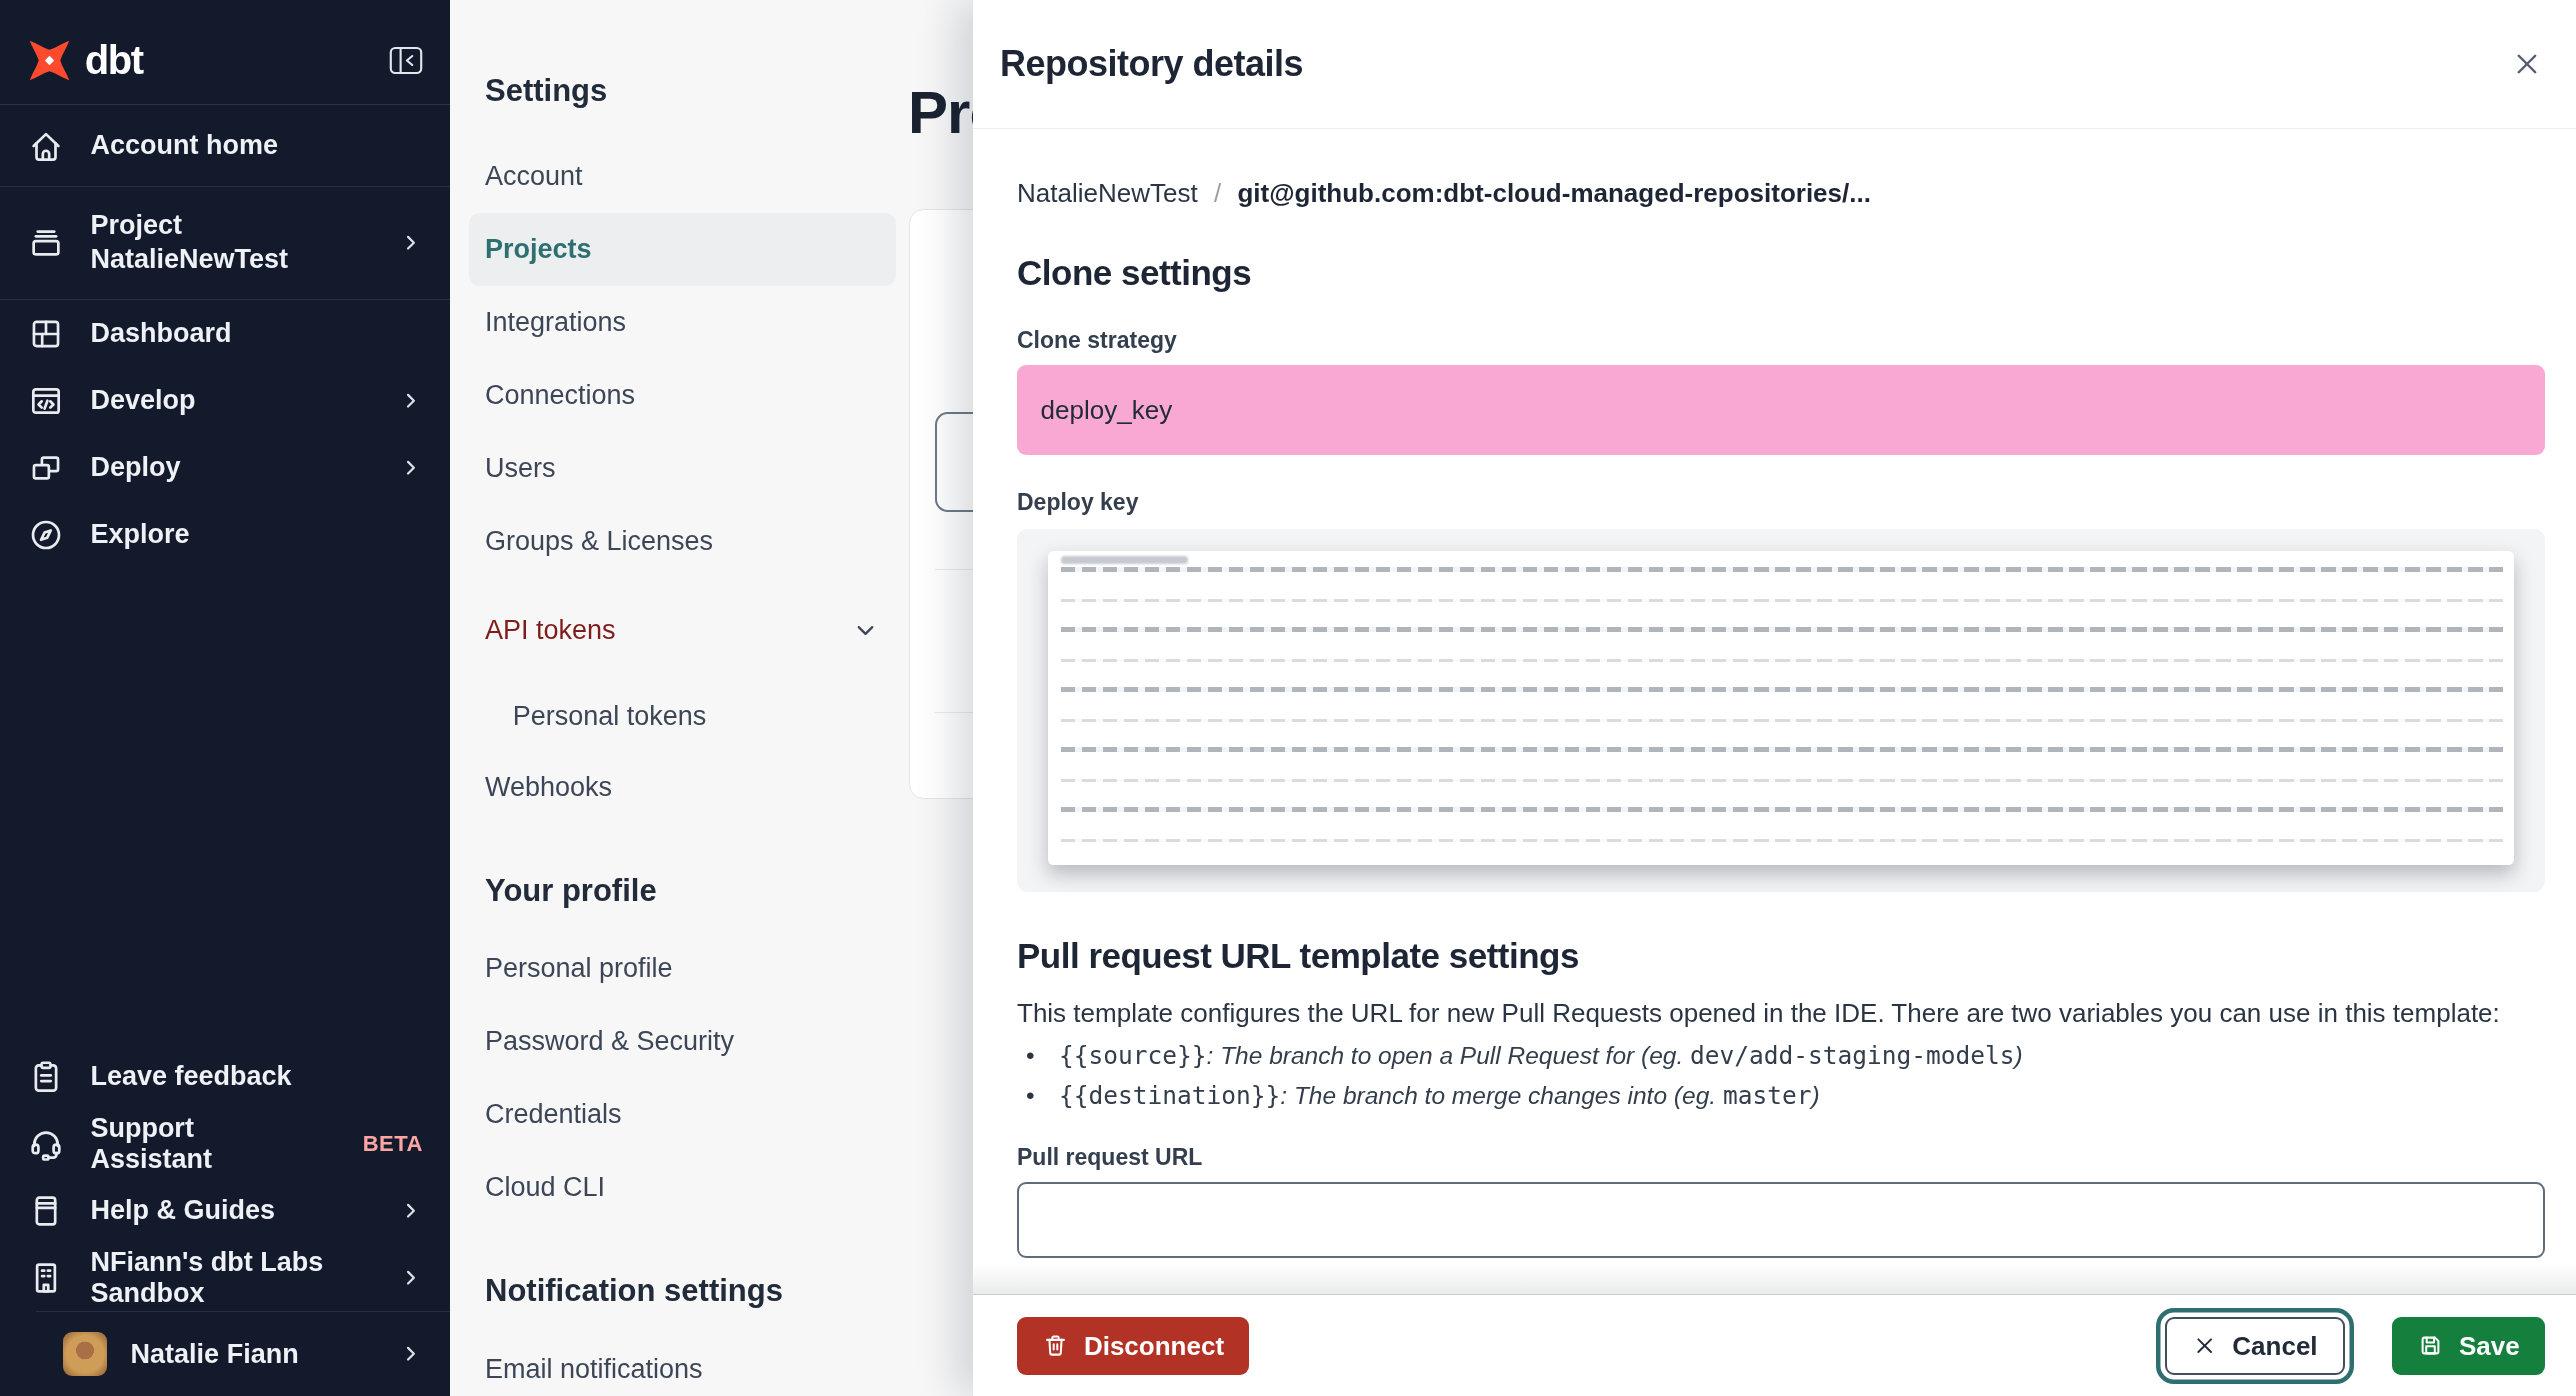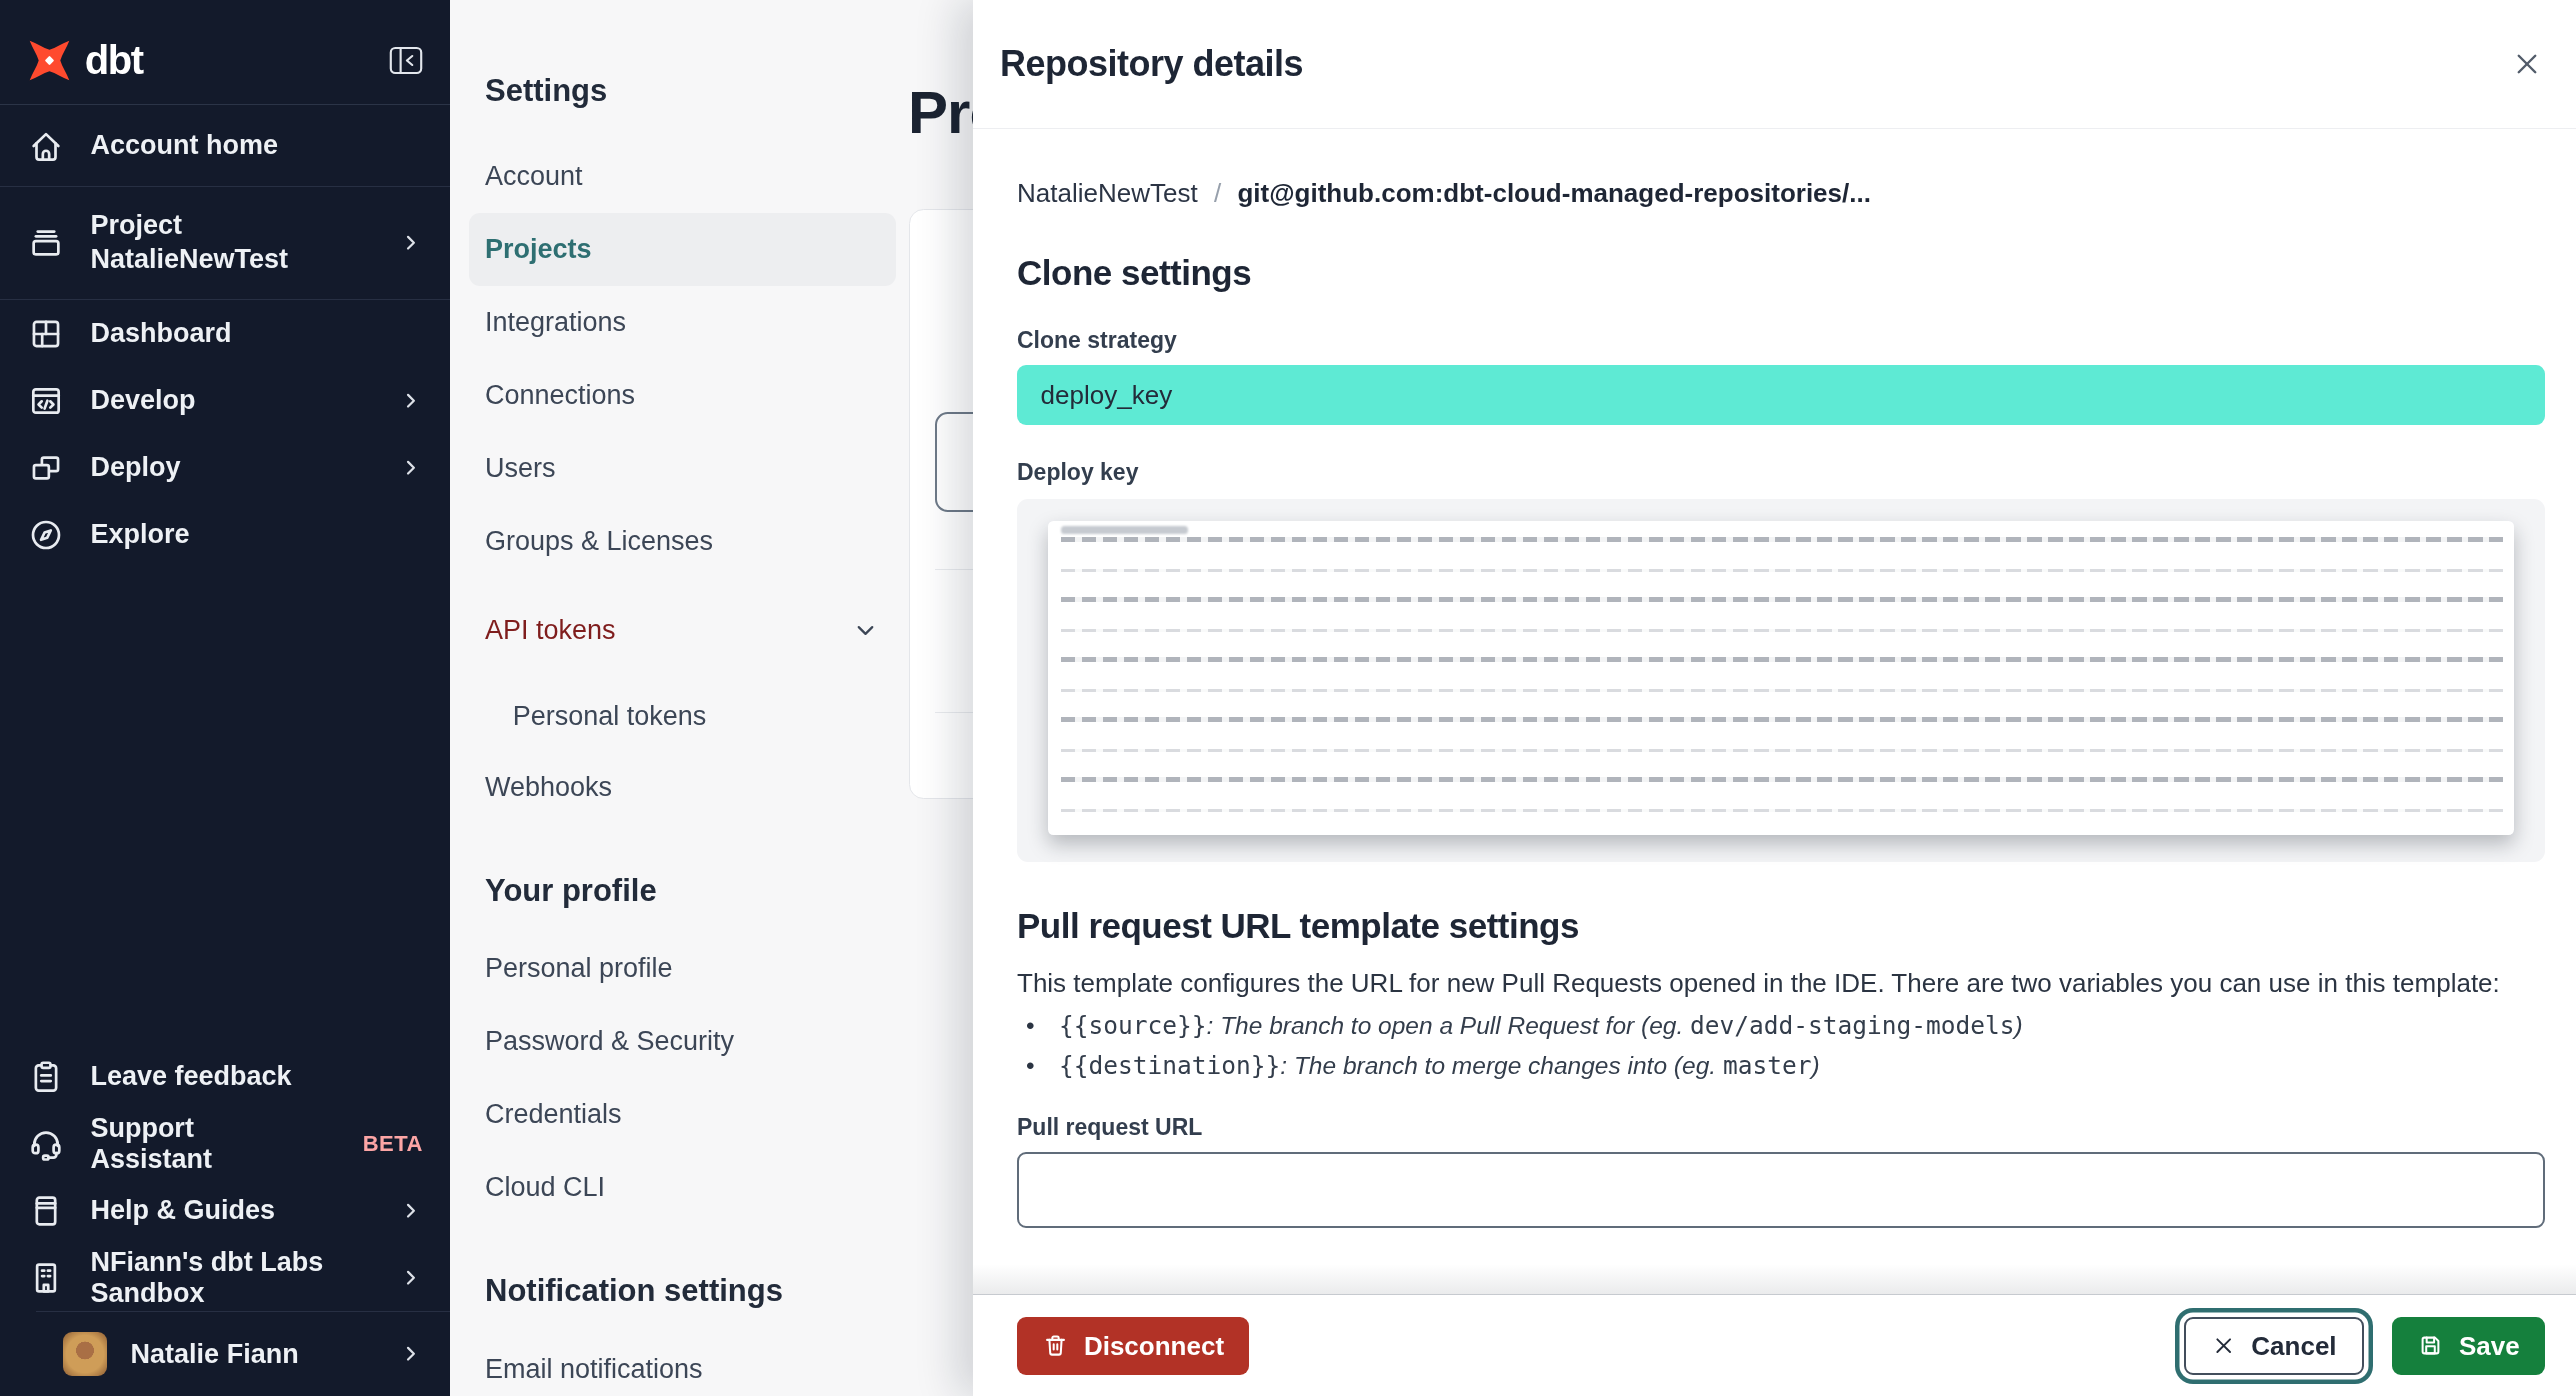--- a/index.html
+++ b/index.html
@@ -87,21 +87,21 @@
   .dw-body { flex: 1; padding: 0 31px 0 44px; overflow: hidden; position: relative; }
 
   .breadcrumb { margin-top: 49px; font-size: 26px; display: flex; align-items: baseline; }
   .crumb-project { color: #2b3444; }
   .crumb-sep { color: #97a0ac; margin: 0 16.3px; }
   .crumb-repo { font-weight: 700; color: #1e2635; }
 
   .dw-h2 { font-size: 35px; font-weight: 700; color: #1e2635; margin: 44px 0 0 0; letter-spacing: -0.5px; }
   .field-label { display: block; font-size: 23px; font-weight: 700; color: #333e4e; margin-top: 34px; }
   .strategy-box {
-    margin-top: 11px; height: 60px; background: #5eead4; border-radius: 9px;
+    margin-top: 11px; height: 90px; background: #f9a8d4; border-radius: 9px;
     display: flex; align-items: center; padding: 0 23.6px; font-size: 26px; color: #232b39;
   }
 
   .key-wrap { margin-top: 12.7px; height: 363px; background: #f3f4f6; border-radius: 11px; padding: 22px 31px 27px; }
   .key-page {
     height: 100%; background: #fff; border-radius: 5.4px; position: relative; overflow: hidden;
     box-shadow: 0 9px 20px rgba(20, 28, 40, .28);
   }
   .key-page::before {
     content: ""; position: absolute; inset: 16.3px 11px 12.7px 12.7px;
@@ -138,21 +138,21 @@
     content: ""; position: absolute; left: 0; right: 0; top: -31px; height: 31px; pointer-events: none;
     background: linear-gradient(to bottom, rgba(20,28,40,0), rgba(20,28,40,.09));
   }
   .btn {
     display: inline-flex; align-items: center; gap: 14.5px; height: 58px; padding: 0 25.4px;
     border-radius: 9px; font-size: 26px; font-weight: 600; border: none; cursor: pointer;
     font-family: "Liberation Sans", sans-serif; line-height: 1;
   }
   .btn svg { flex: none; }
   .btn-danger { background: #b23226; color: #fff; }
-  .footer-right { margin-left: auto; display: flex; align-items: center; gap: 20px; }
+  .footer-right { margin-left: auto; display: flex; align-items: center; gap: 39px; }
   .btn-cancel {
     background: #fff; color: #232b39; border: 2.7px solid #434e5c;
     box-shadow: 0 0 0 4.5px #ffffff, 0 0 0 9px #2f6e70; margin-left: 9px;
   }
   .btn-save { background: #15803d; color: #fff; margin-left: 8px; }
 </style>
 </head>
 <body>
 
 <aside class="sidebar">

